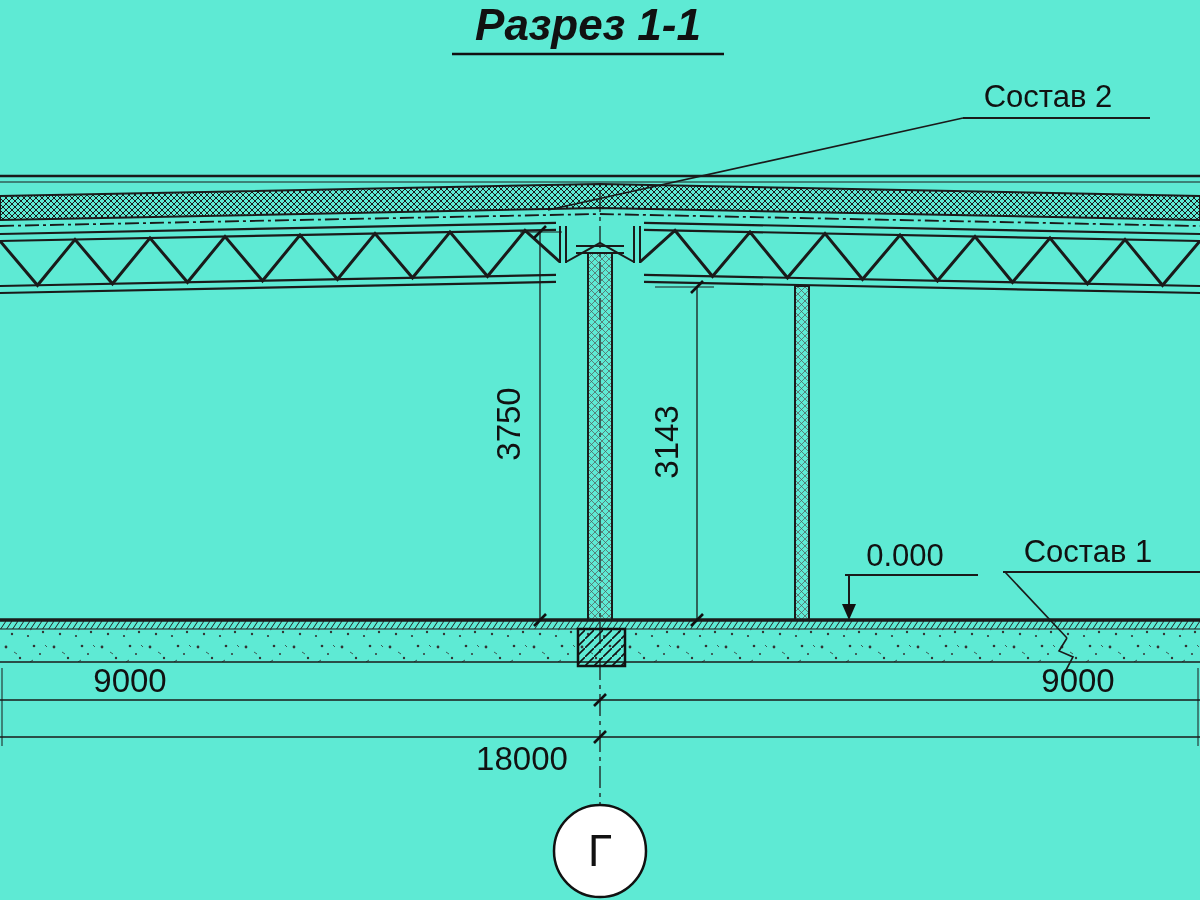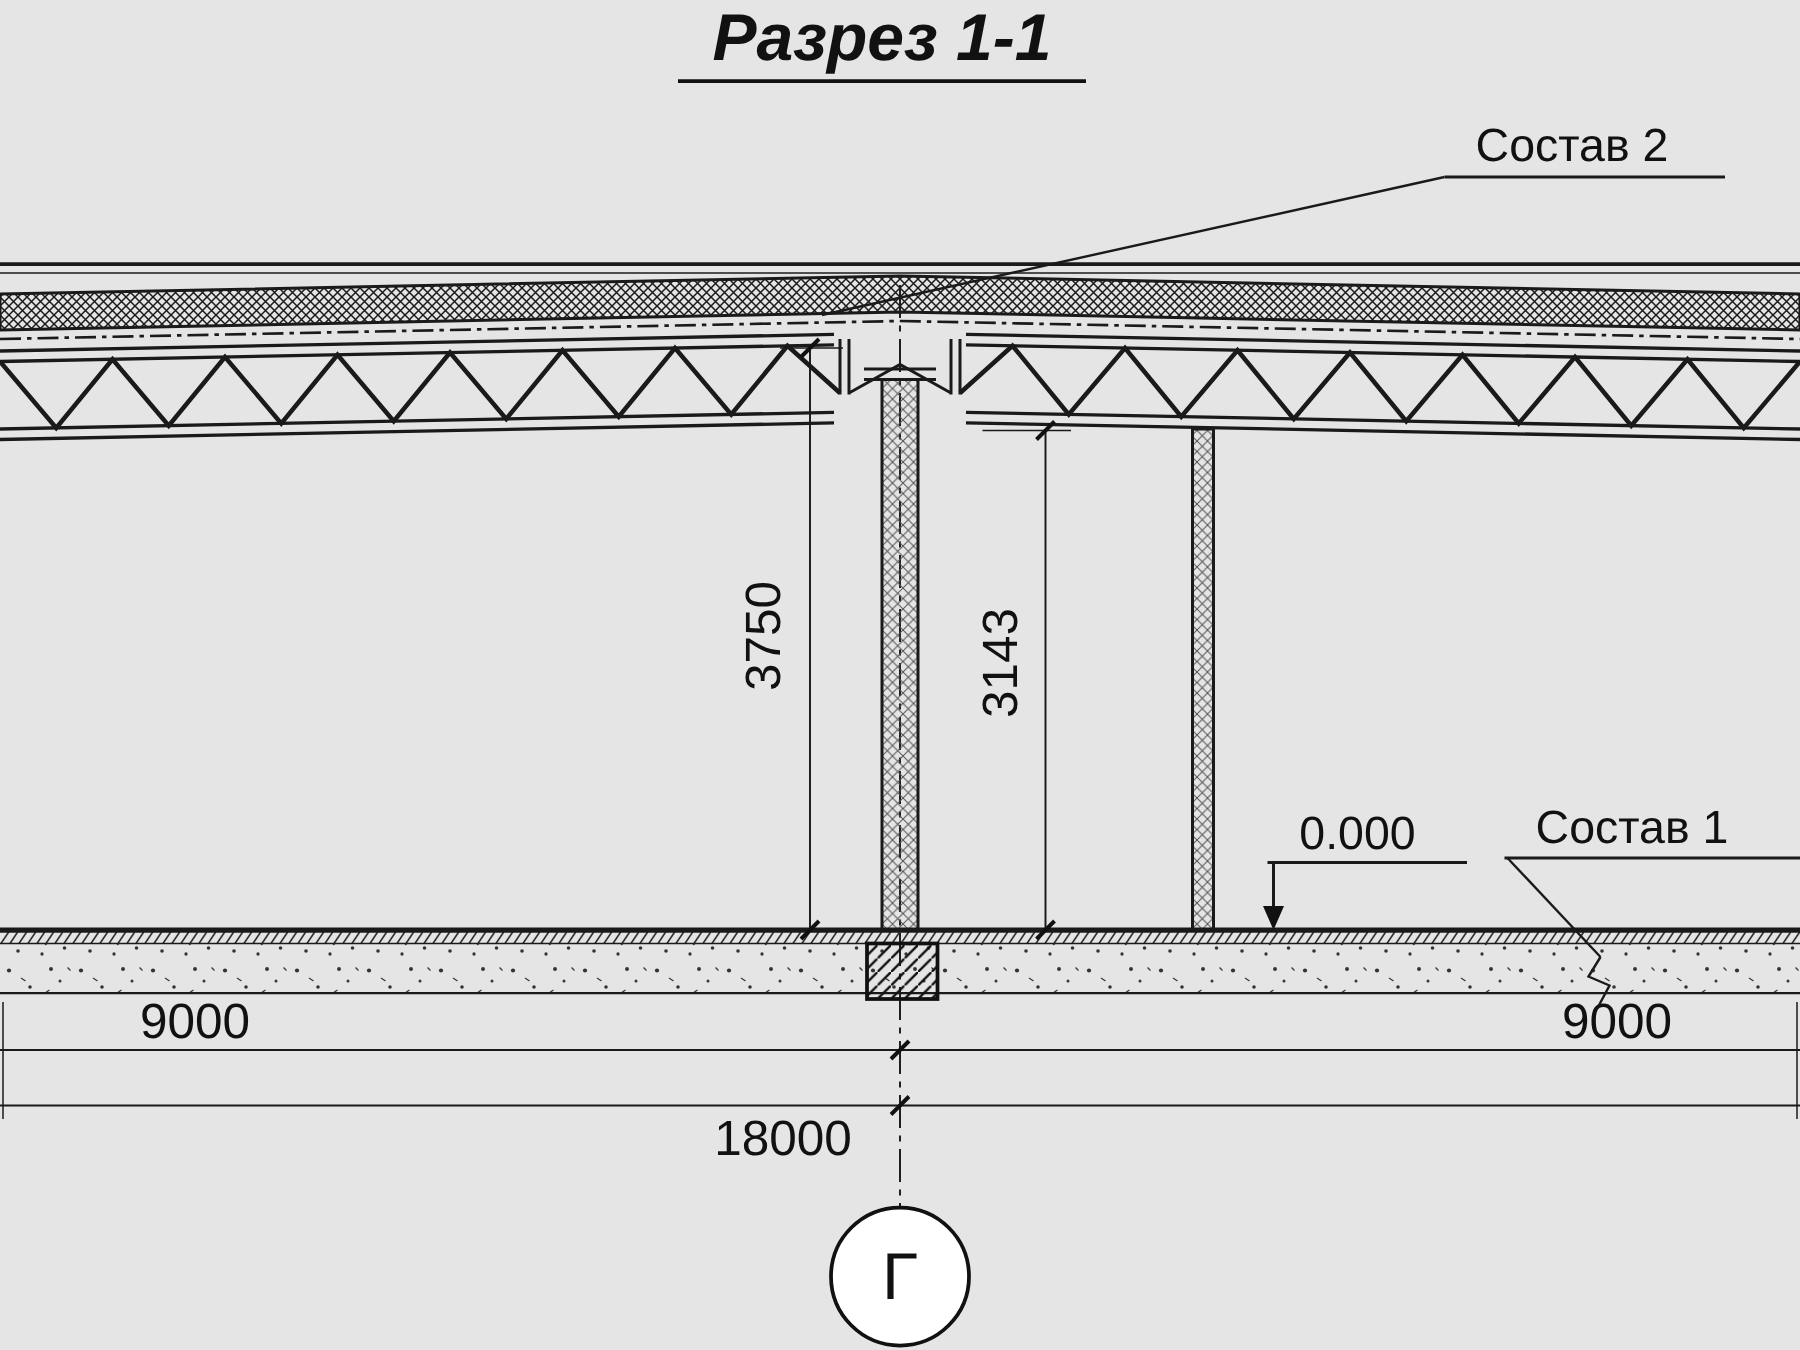--- a/index.html
+++ b/index.html
@@ -1,16 +1,16 @@
 <!DOCTYPE html>
 <html><head>
 <meta charset="utf-8">
 <style>
   html,body{margin:0;padding:0;background:#ffffff;}
-  .page{position:relative;width:1200px;height:900px;background:#e5e5e5;overflow:hidden;
+  .page{position:relative;width:1200px;height:900px;background:#5eead4;overflow:hidden;
         font-family:"Liberation Sans","DejaVu Sans",sans-serif;}
   svg{display:block;}
   .ln{stroke:#1a1a1a;fill:none;}
   text{fill:#111;font-family:"Liberation Sans","DejaVu Sans",sans-serif;}
   .title-text{font-size:44px;font-style:italic;font-weight:bold;}
   .dim-text{font-size:33px;}
   .callout-text{font-size:31px;}
   .axis-text{font-size:44px;}
   .tick{stroke:#111;stroke-width:2.6;}
 </style>

